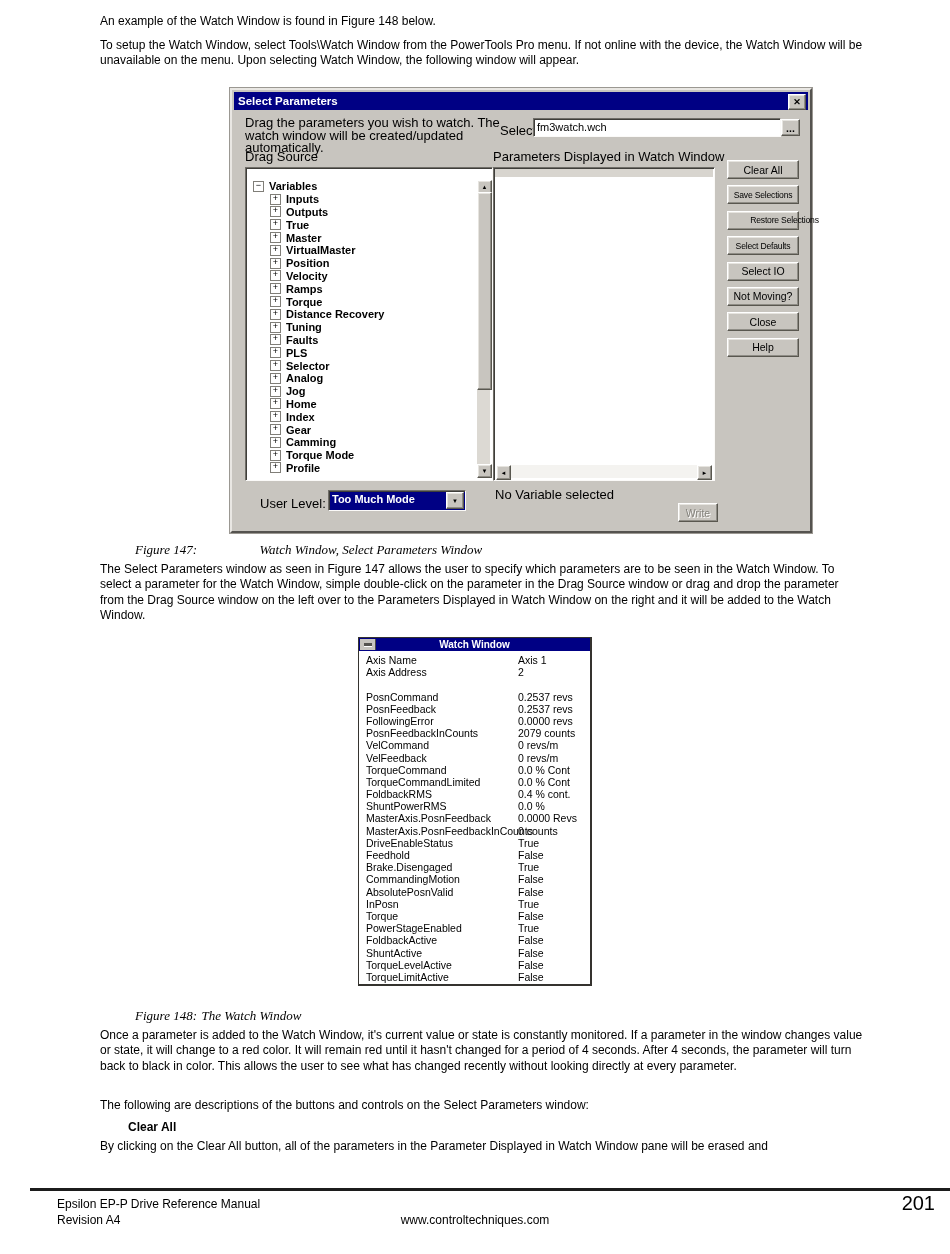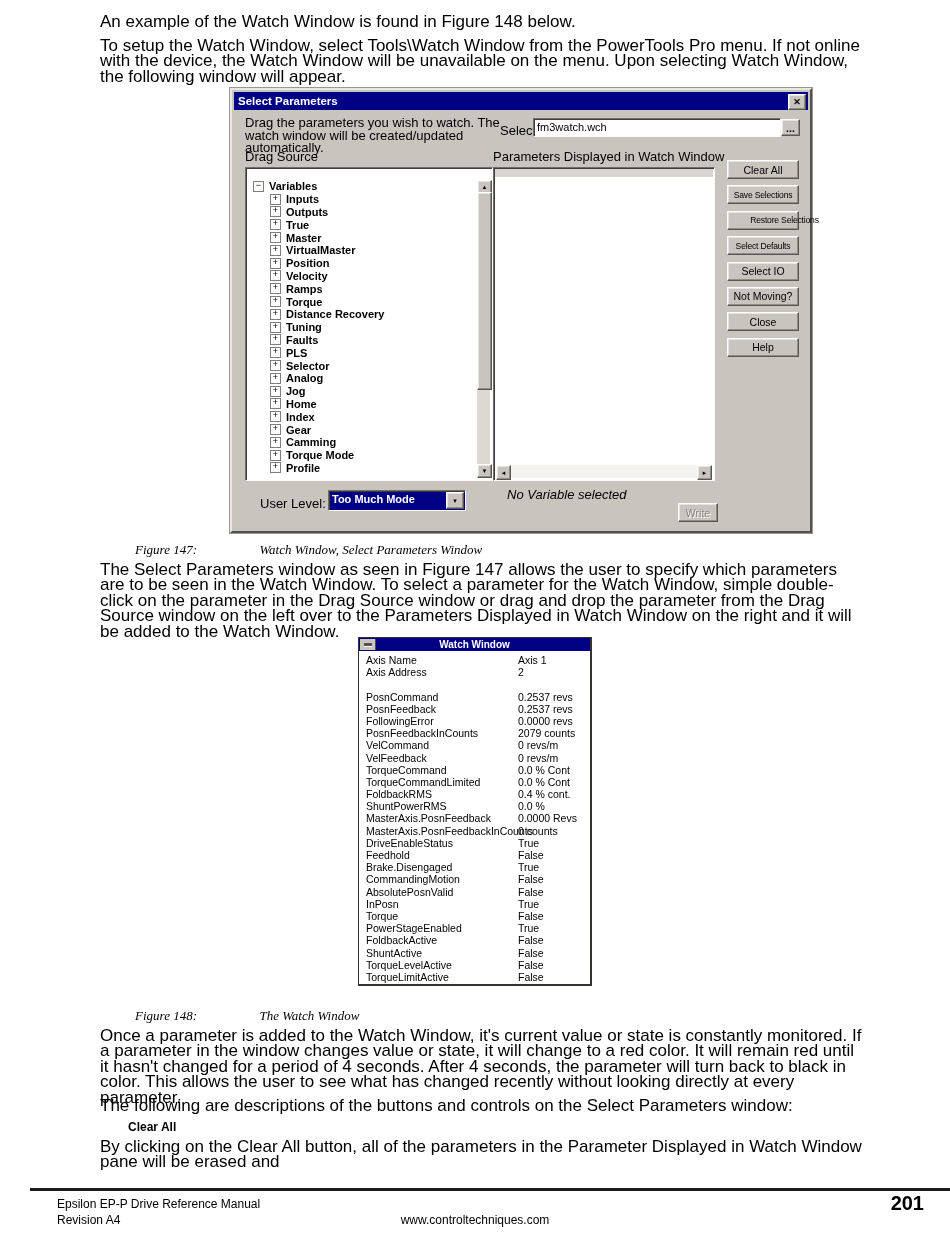--- a/index.html
+++ b/index.html
@@ -1,18 +1,18 @@
 <!DOCTYPE html>
 <html><head>
 <meta charset="utf-8">
 <style>
   html,body{margin:0;padding:0;background:#fff;}
   body{width:950px;height:1254px;position:relative;font-family:"Liberation Sans",sans-serif;color:#000;}
   .abs{position:absolute;}
-  .para{font-size:17px;line-height:15.4px;letter-spacing:0px;}
+  .para{font-size:12px;line-height:15.4px;letter-spacing:0px;}
   .caption{font-family:"Liberation Serif",serif;font-style:italic;font-size:13px;}
   
   .dialog{background:#c8c5bf;border:2px solid;border-color:#e9e7e3 #55534f #55534f #e9e7e3;box-shadow:0 0 0 1px #9b9892;margin-left:48px;}
   .titlebar{background:#000084;color:#fff;font-weight:bold;font-size:11.5px;line-height:18px;padding-left:4px;overflow:hidden;}
   .raised{background:#c8c5bf;border:1px solid;border-color:#ffffff #59574f #59574f #ffffff;box-shadow:inset -1px -1px 0 #8f8d86, inset 1px 1px 0 #e6e4df;}
   .sunken{background:#fff;border:1px solid;border-color:#706e68 #fbfaf8 #fbfaf8 #706e68;box-shadow:inset 1px 1px 0 #3f3e3a;}
   .btn{font-size:10.5px;text-align:center;cursor:default;white-space:nowrap;display:flex;align-items:center;justify-content:center;}
   .btn.tight{font-size:8.6px;letter-spacing:-0.2px;}
   .lbl{font-size:13px;}
   
@@ -196,21 +196,21 @@
         <span>Not Moving?</span>
       </div>
       <div class="raised btn" style="height: 17px;">
         <span>Close</span>
       </div>
       <div class="raised btn" style="height: 17px;">
         <span>Help</span>
       </div>
     </div>
 
-  <div class="abs lbl" style="left:275px;top:397px;font-style:italic;">No Variable selected</div>
+  <div class="abs lbl" style="left:263px;top:397px;">No Variable selected</div>
 
   <div class="abs lbl" style="left:28px;top:406px;">User Level:</div>
   <div class="abs sunken" style="left:96px;top:400px;width:136px;height:19px;background:#000084;">
     <span class="abs" style="left:3px;top:2px;color:#fff;font-weight:bold;font-size:11px;">Too Much Mode</span>
     <div class="raised abs btn" style="right:1px;top:1px;width:16px;height:15px;font-size:6px;">
         <span>▼</span>
       </div>
   </div>
   <div class="abs raised btn disabled-txt" style="left:446px;top:413px;width:38px;height:17px;">
     <span>Write</span>
@@ -257,27 +257,27 @@
       <div class="ww-row"><span>PowerStageEnabled</span><span class="ww-val">True</span></div>
       <div class="ww-row"><span>FoldbackActive</span><span class="ww-val">False</span></div>
       <div class="ww-row"><span>ShuntActive</span><span class="ww-val">False</span></div>
       <div class="ww-row"><span>TorqueLevelActive</span><span class="ww-val">False</span></div>
       <div class="ww-row"><span>TorqueLimitActive</span><span class="ww-val">False</span></div>
     </div>
 </div>
 
 <div class="abs" style="left:135px;top:1006px;">
   <span class="caption">Figure 148:</span>
-  <span class="caption" style="margin-left:58px;">The Watch Window</span>
+  <span class="caption" style="">The Watch Window</span>
 </div>
 
 <div class="abs para" style="left:100px;top:1028px;width:765px;">Once a parameter is added to the Watch Window, it's current value or state is constantly monitored. If a parameter in the window changes value or state, it will change to a red color. It will remain red until it hasn't changed for a period of 4 seconds. After 4 seconds, the parameter will turn back to black in color. This allows the user to see what has changed recently without looking directly at every parameter.</div>
 <div class="abs para" style="left:100px;top:1098px;width:765px;">The following are descriptions of the buttons and controls on the Select Parameters window:</div>
 <div class="abs" style="left:128px;top:1120px;font-size:12px;font-weight:bold;">Clear All</div>
 <div class="abs para" style="left:100px;top:1139px;width:790px;">By clicking on the Clear All button, all of the parameters in the Parameter Displayed in Watch Window pane will be erased and</div>
 
 <div class="abs hline" style="left:30px;right:0;top:1188px;height:3px;"></div>
 <div class="abs" style="left:57px;top:1197px;font-size:12px;line-height:15.5px;">
   <div>Epsilon EP-P Drive Reference Manual</div>
   <div>Revision A4</div>
 </div>
 <div class="abs" style="left:300px;top:1213px;width:350px;text-align:center;font-size:12px;">www.controltechniques.com</div>
-<div class="abs" style="right:26px;top:1192px;font-size:20px;font-weight:bold;">201</div>
+<div class="abs" style="right:15px;top:1192px;font-size:20px;font-weight:normal;">201</div>
 
 </body></html>

